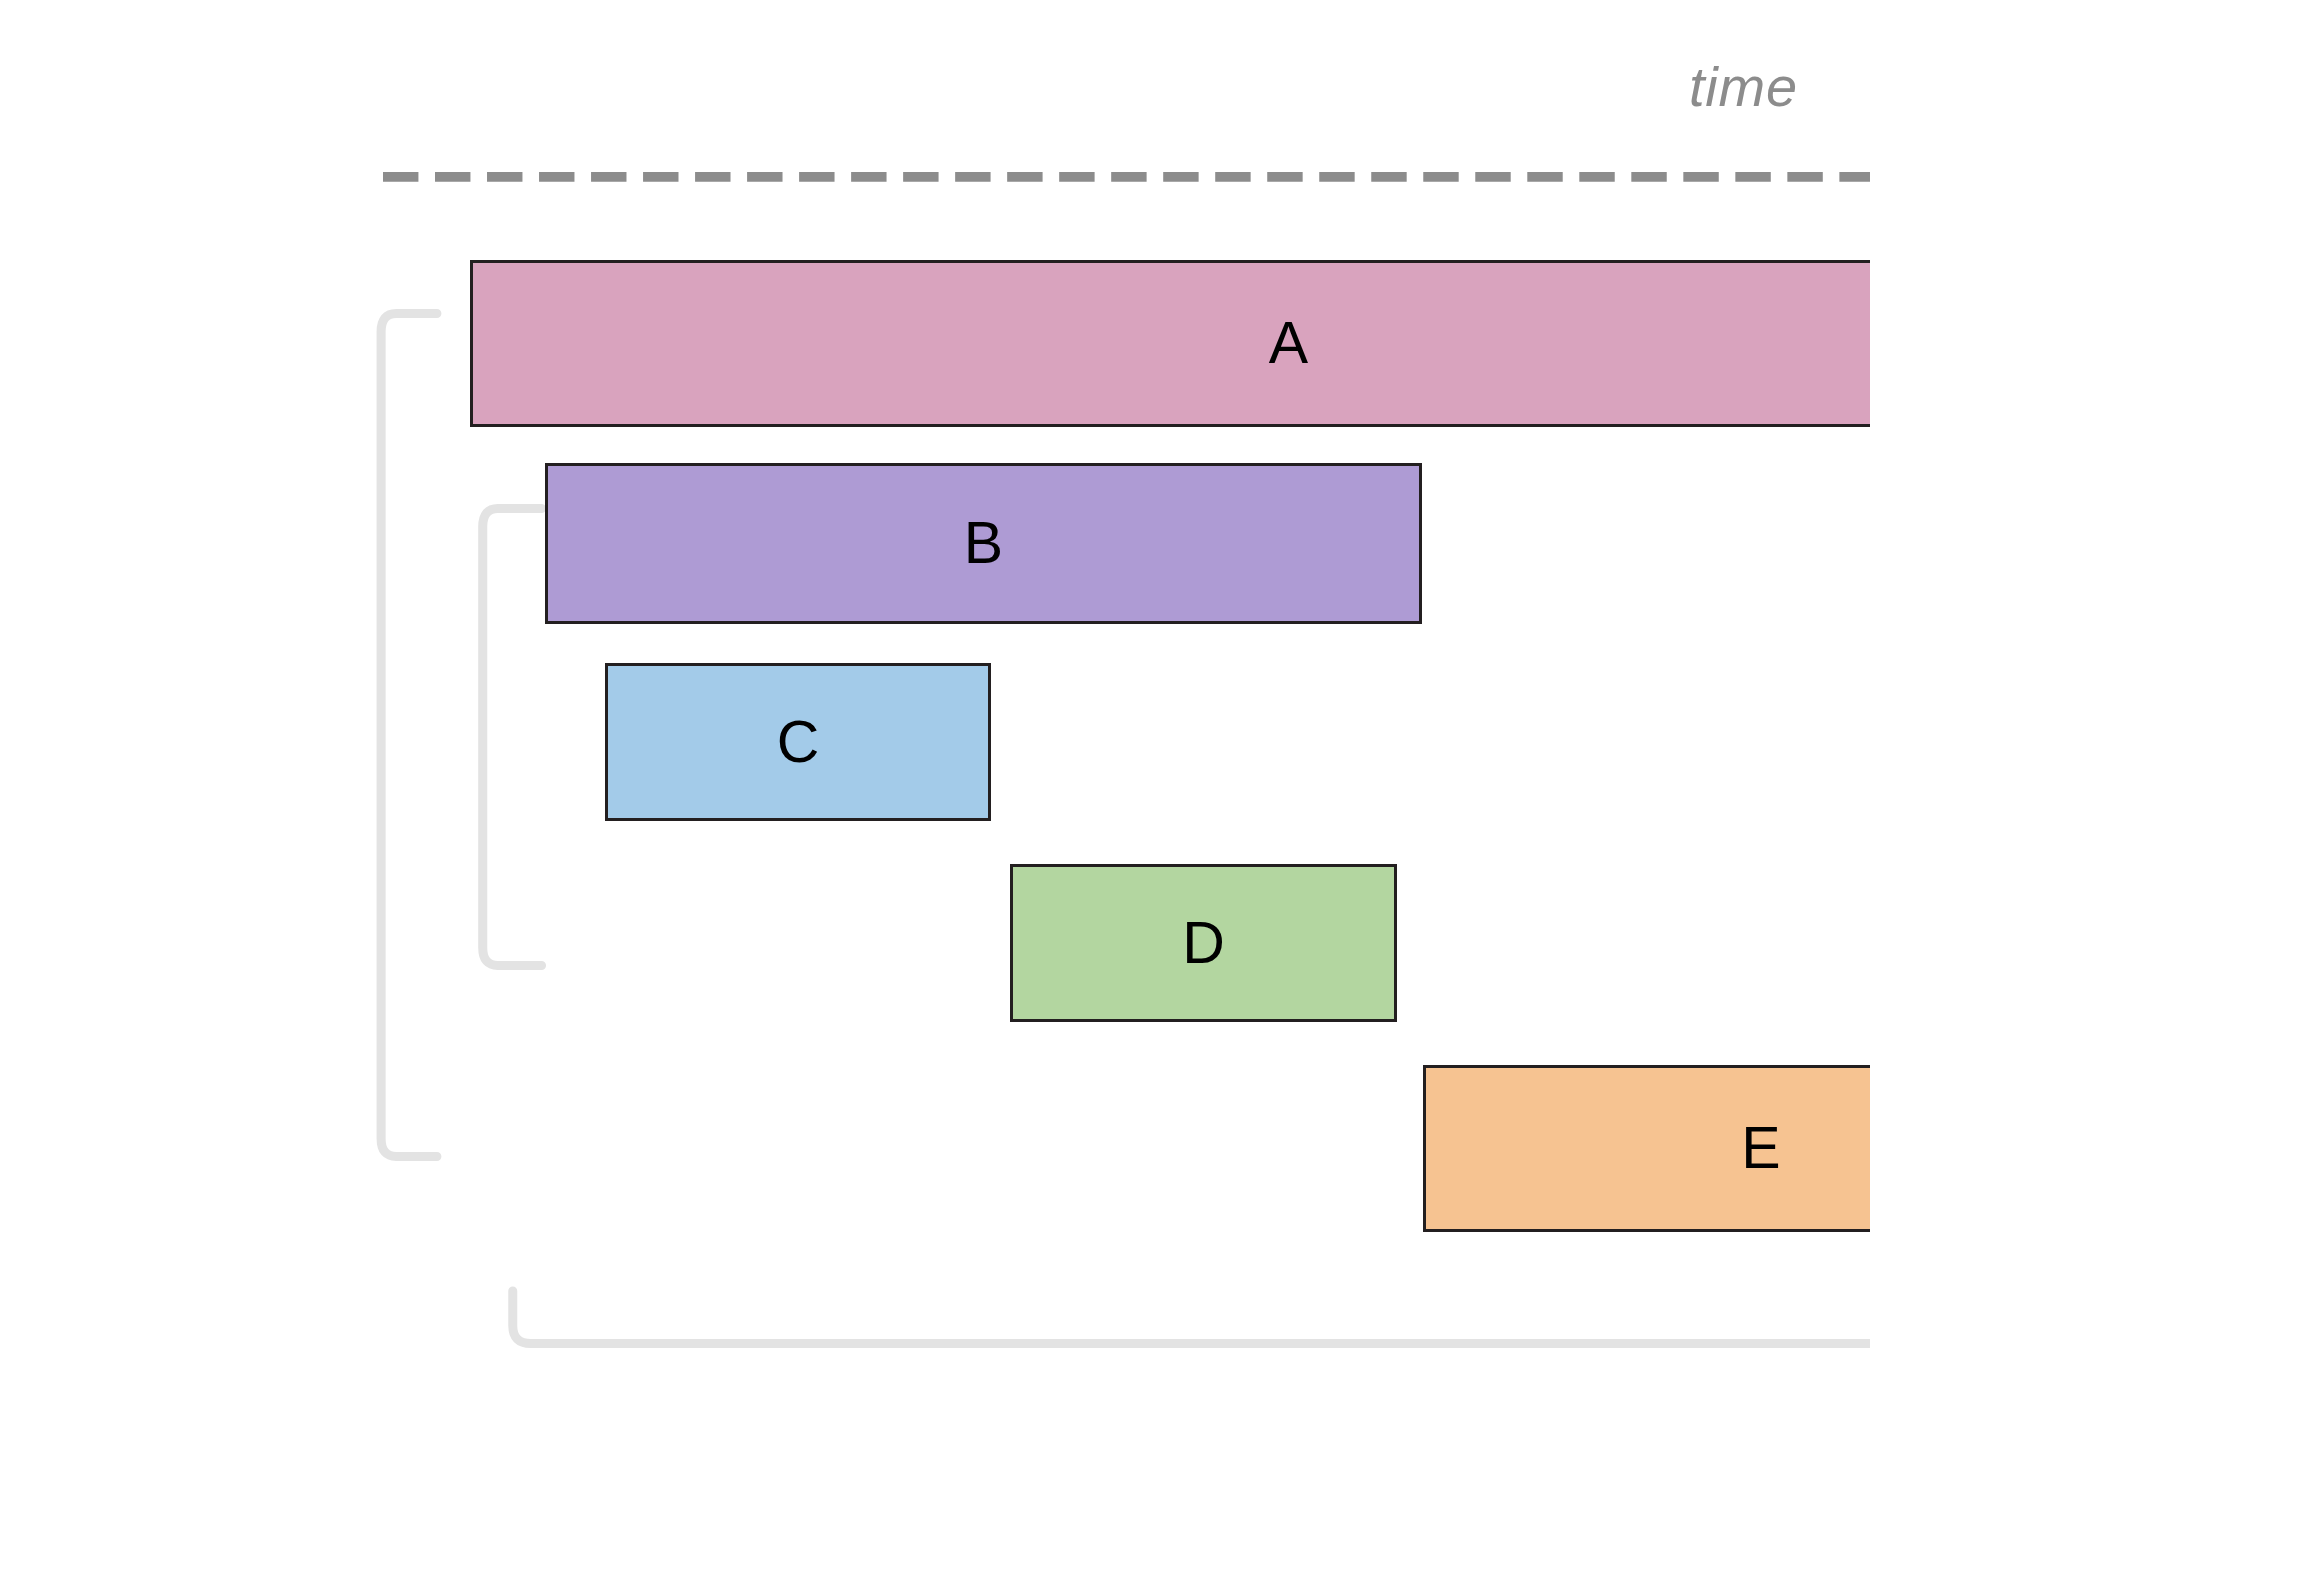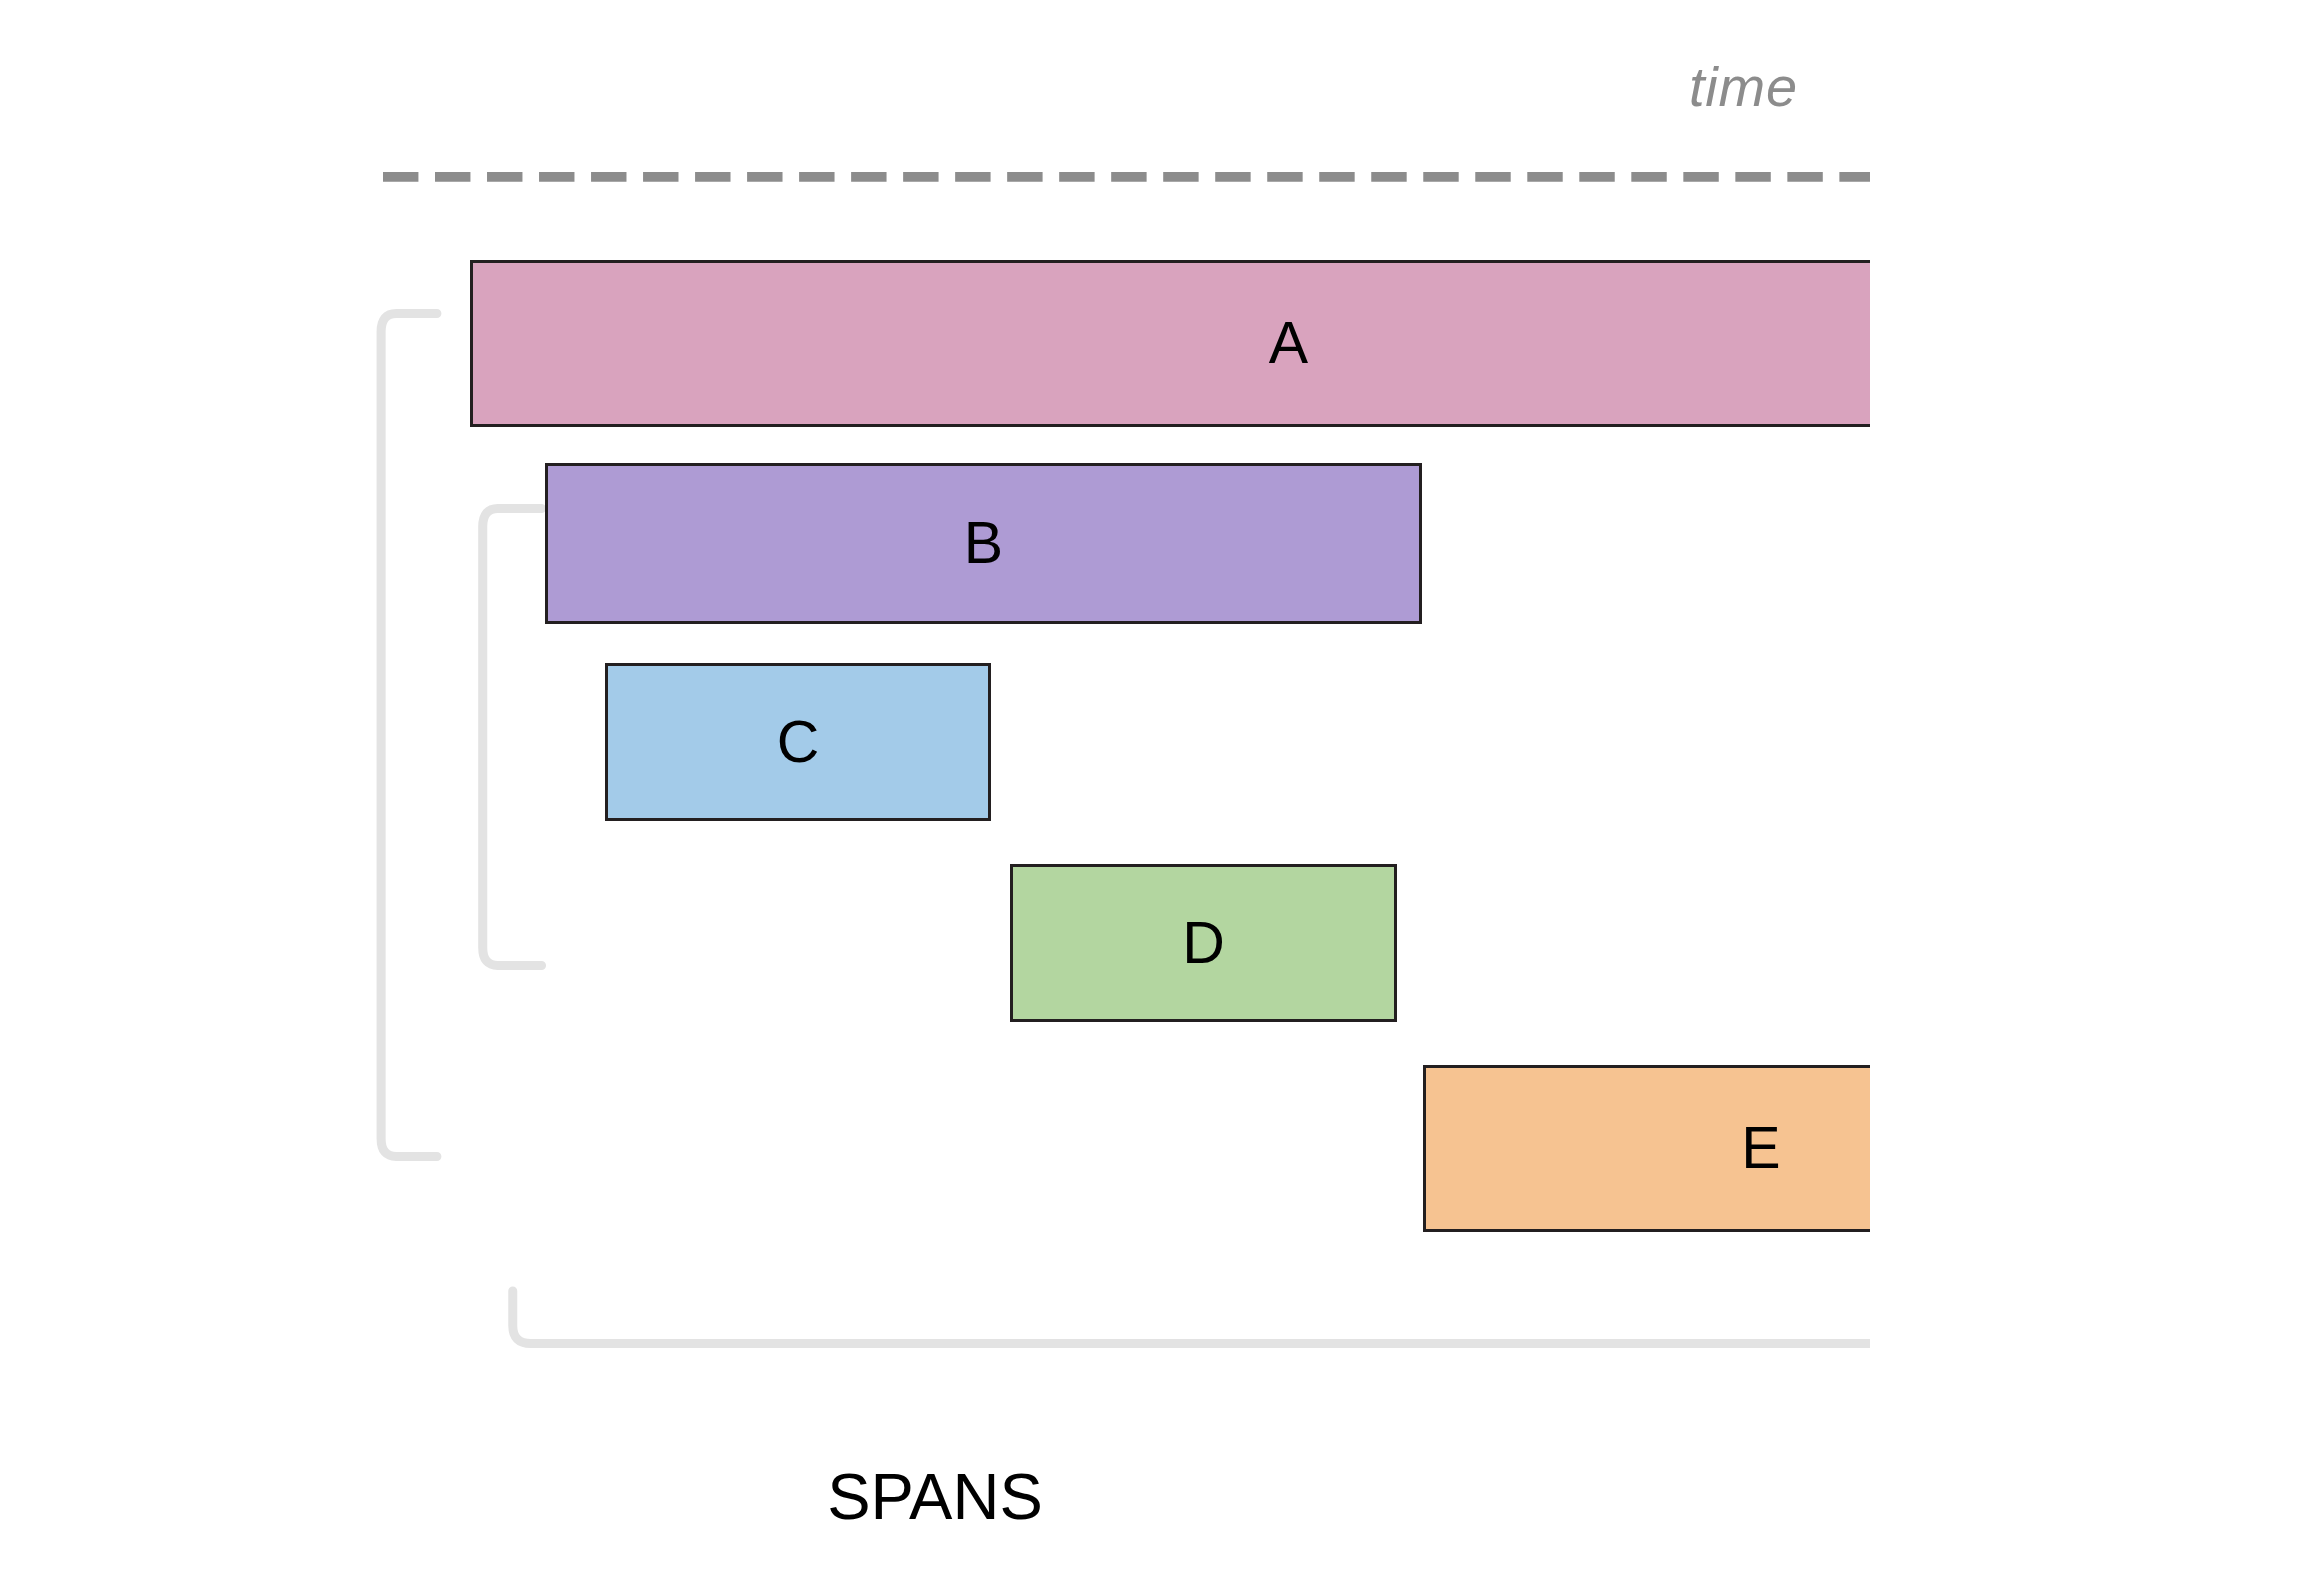--- a/index.html
+++ b/index.html
@@ -118,18 +118,15 @@
 
   <div class="span-bar" style="left:1010px; top:864px; width:387px; height:158px; background:#B3D6A0;">
     <span class="span-letter">D</span>
   </div>
 
   <div class="span-bar" style="left:1423px; top:1065px; width:676px; height:167px; background:#F6C391;">
     <span class="span-letter">E</span>
   </div>
 
 
-  <div id="spans-label">
-    <span>SPANS</span>
-  </div>
 
 </div>
 
 
 </body></html>

